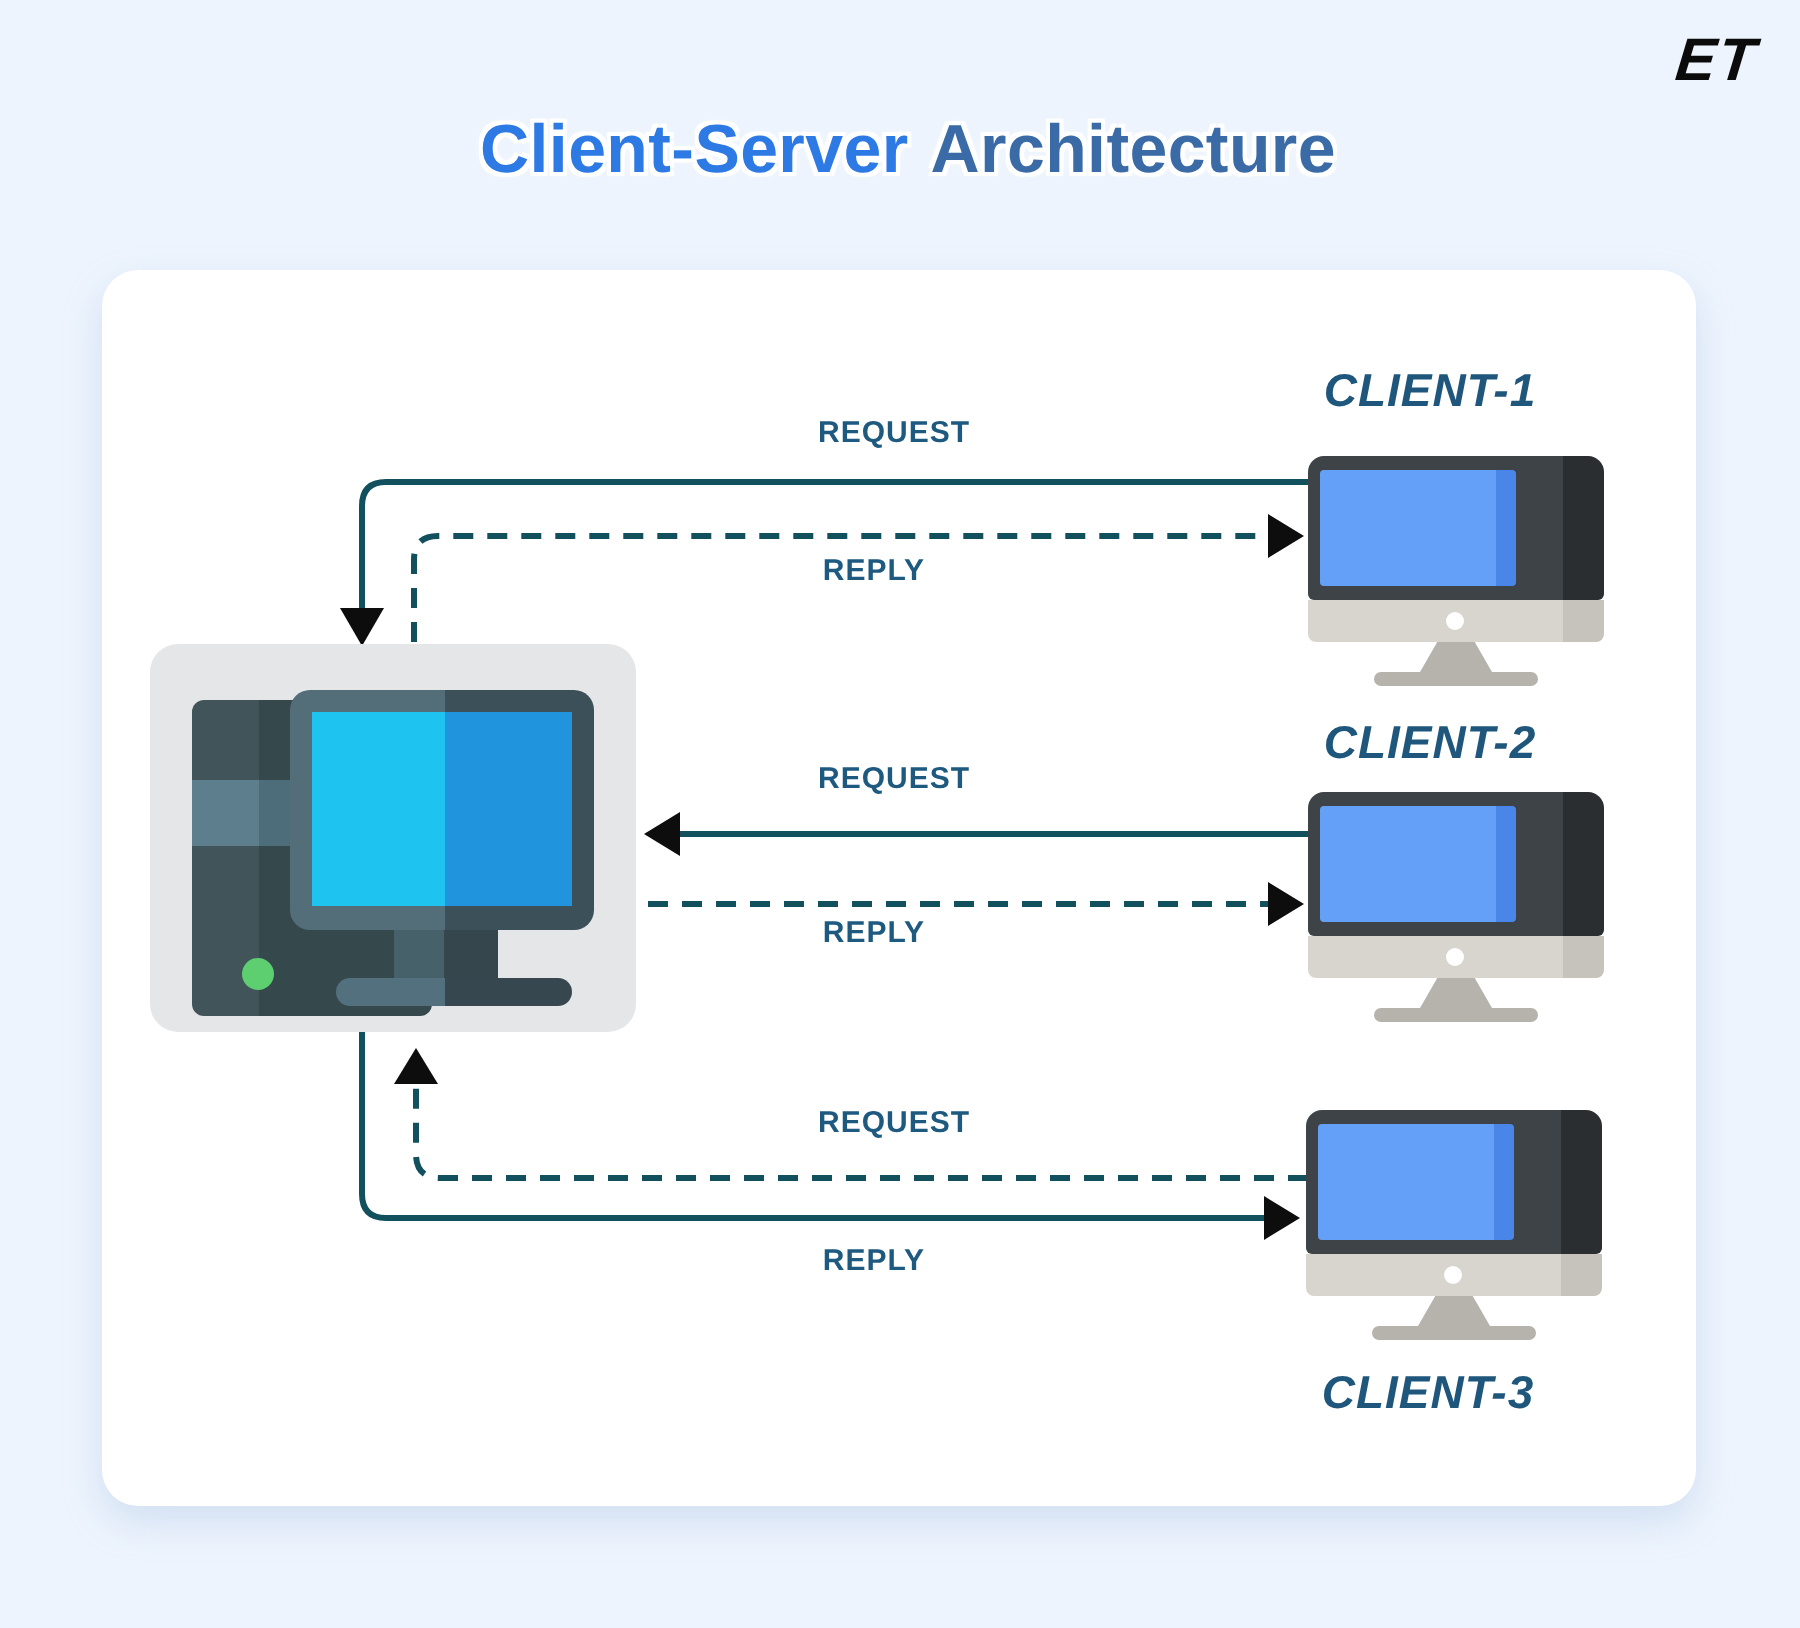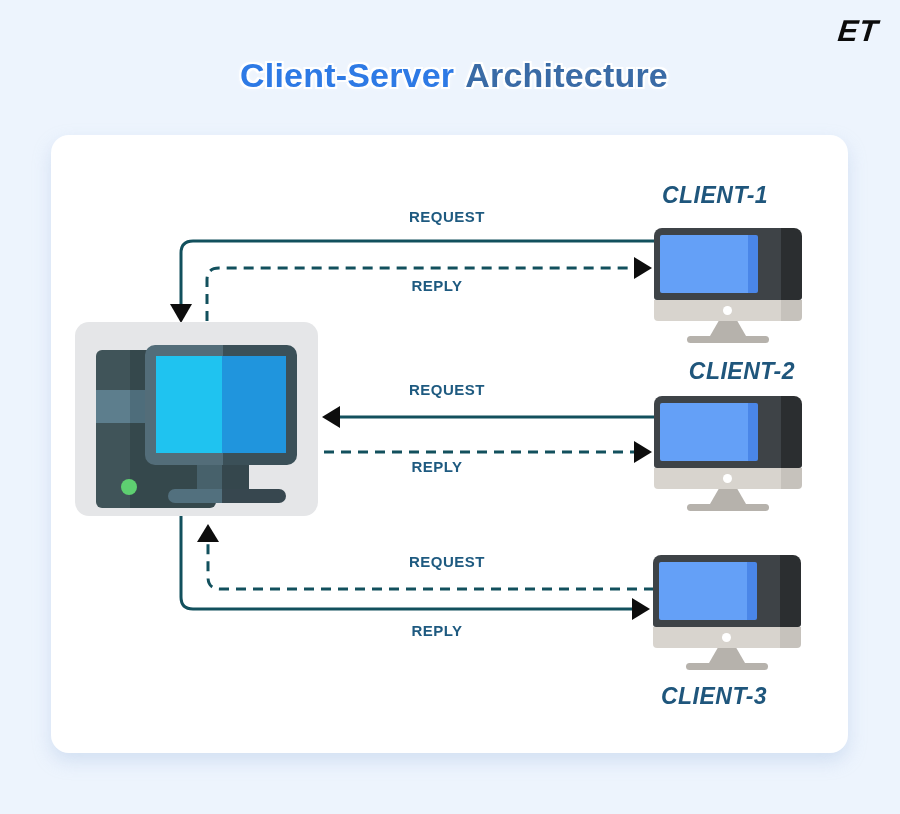--- a/index.html
+++ b/index.html
@@ -120,21 +120,21 @@
       <div class="c-screen"></div>
     </div>
     <div class="c-chin">
       <div class="c-cam"></div>
     </div>
     <div class="c-stand"></div>
     <div class="c-base"></div>
   </div>
 
   <div class="client" style="left:654px;top:396px;">
-    <div class="client-label" style="top:-38px;text-align:right;">CLIENT-2</div>
+    <div class="client-label" style="top:-38px;">CLIENT-2</div>
     <div class="c-bezel">
       <div class="c-screen"></div>
     </div>
     <div class="c-chin">
       <div class="c-cam"></div>
     </div>
     <div class="c-stand"></div>
     <div class="c-base"></div>
   </div>
 

